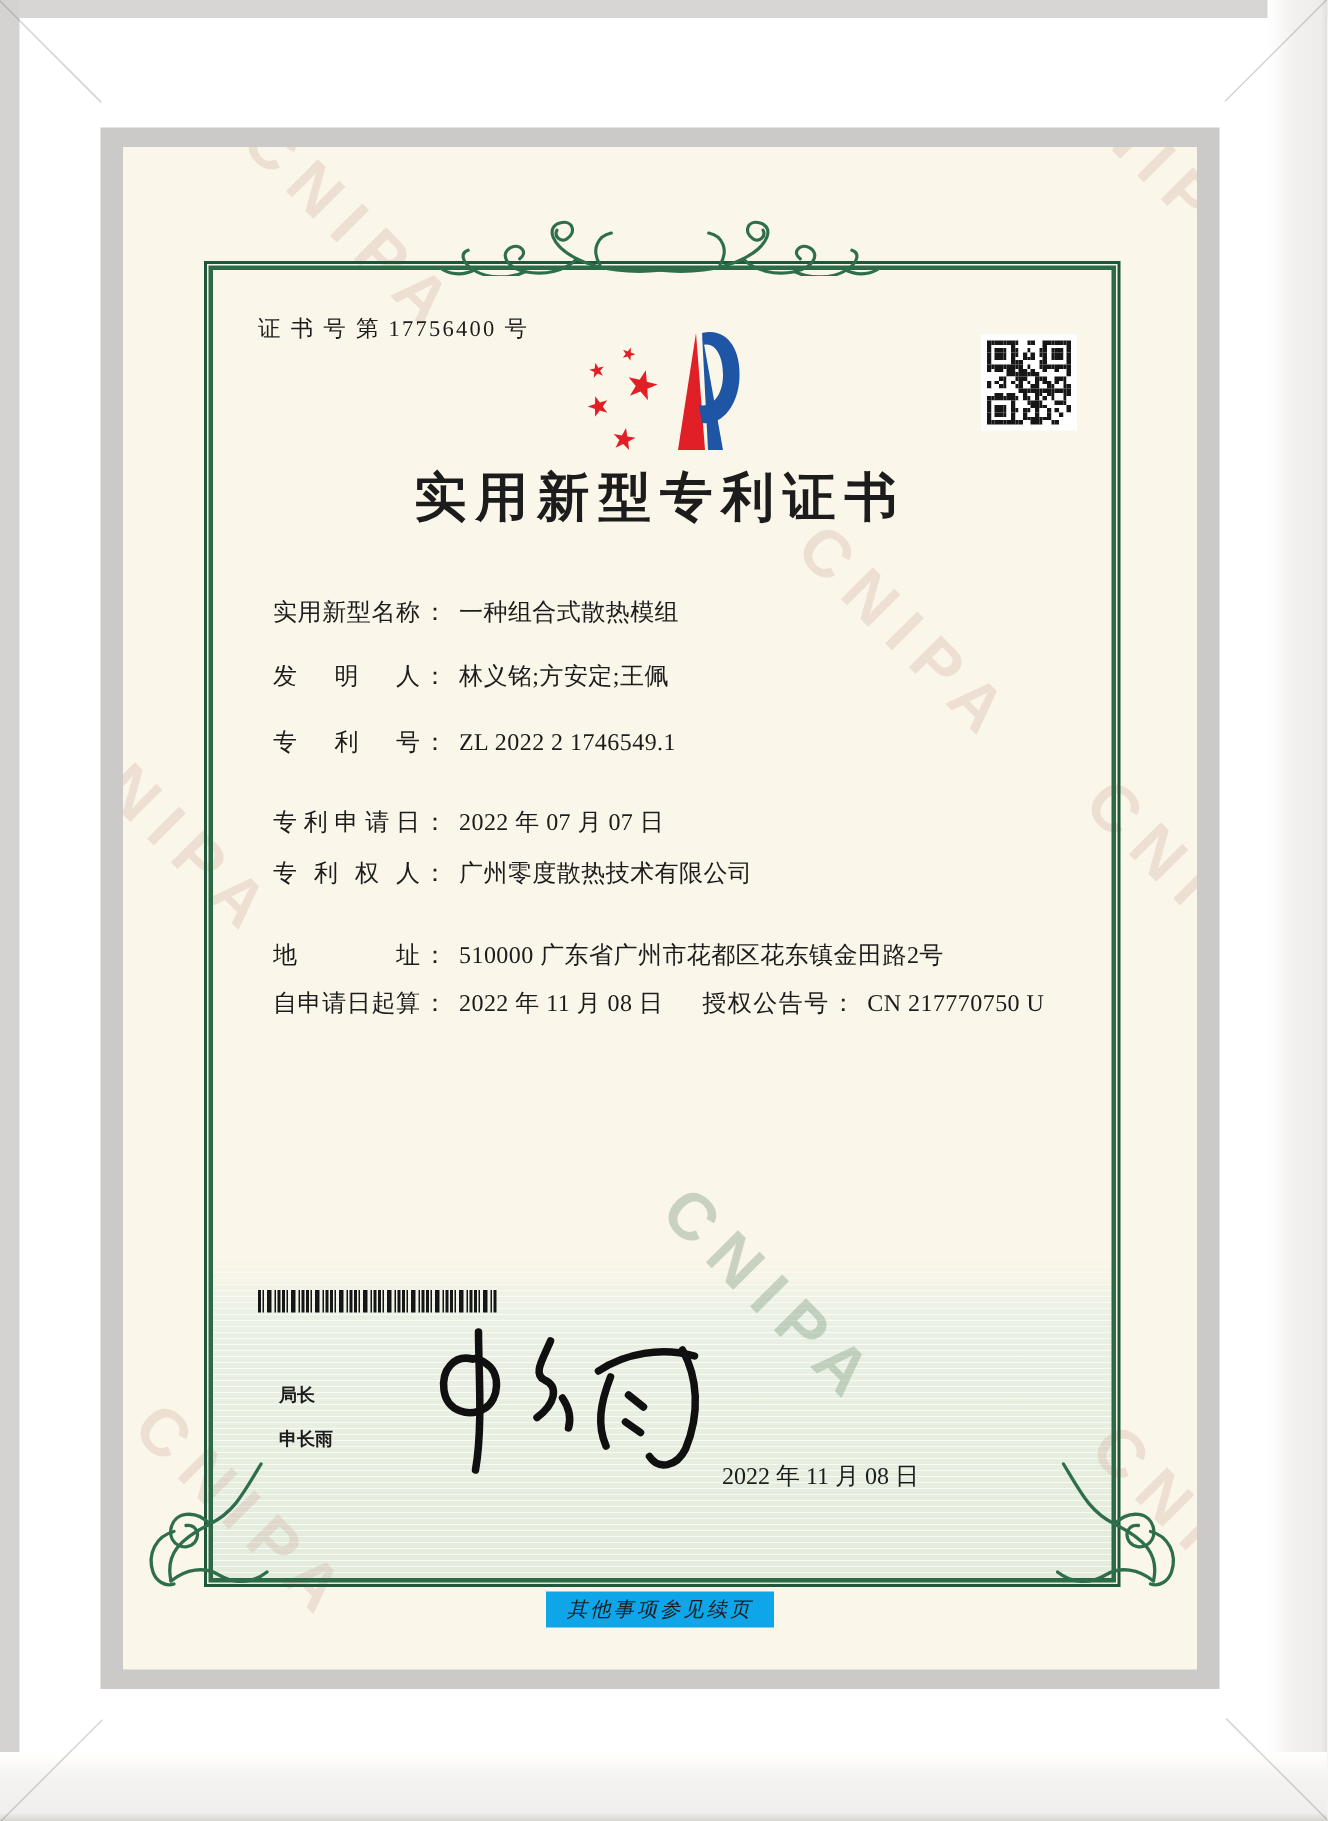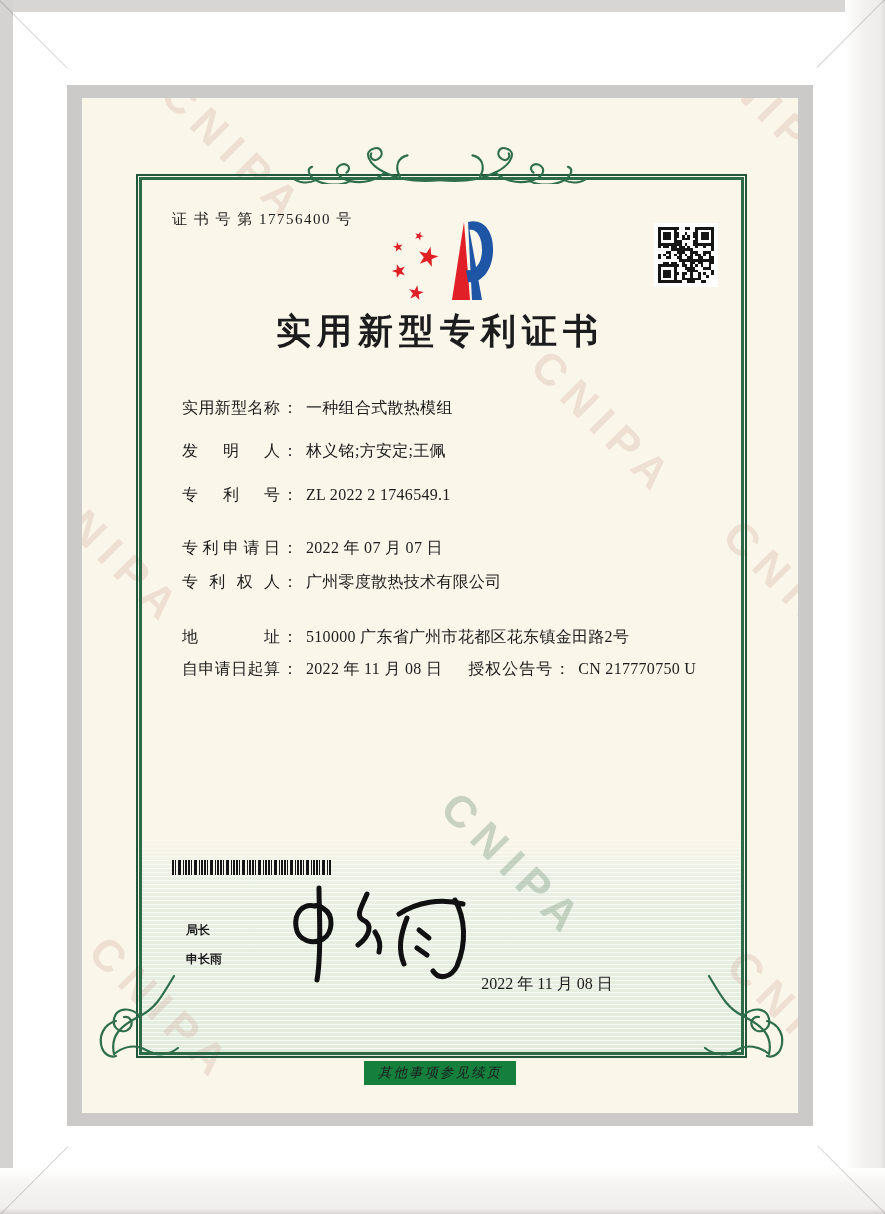--- a/index.html
+++ b/index.html
@@ -79,21 +79,21 @@
   .barcode i{display:block;background:#151515;height:100%;flex:none;}
 
   .director{position:absolute;left:104px;top:818px;font-size:12px;line-height:29px;
       font-family:"Liberation Sans","DejaVu Sans",sans-serif;font-weight:600;}
   .signature{position:absolute;left:195px;top:784px;width:215px;height:104px;}
   .sig{stroke:#101010;stroke-width:5;fill:none;stroke-linecap:round;stroke-linejoin:round;}
 
   .issue-date{position:absolute;left:355px;top:876px;width:220px;text-align:center;font-size:16px;}
   .page-info{position:absolute;left:0;right:0;top:924px;text-align:center;font-size:13px;letter-spacing:1px;}
   .continuation{position:absolute;left:50%;top:963px;transform:translateX(-50%);
-      background:#15803d;padding:3px 14px;font-size:13.5px;font-style:italic;letter-spacing:2px;}
+      background:#0ea5e9;padding:3px 14px;font-size:13.5px;font-style:italic;letter-spacing:2px;}
 </style>
 </head>
 <body>
 
 <div class="scene">
 
   <div class="edge-top"></div>
   <div class="edge-left"></div>
   <div class="edge-right"></div>
   <div class="edge-bottom"></div>

